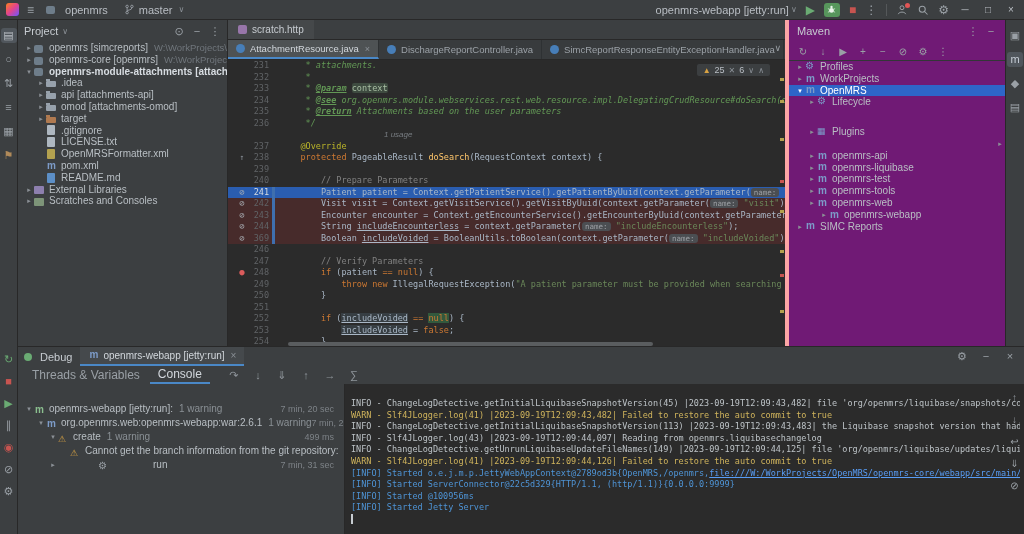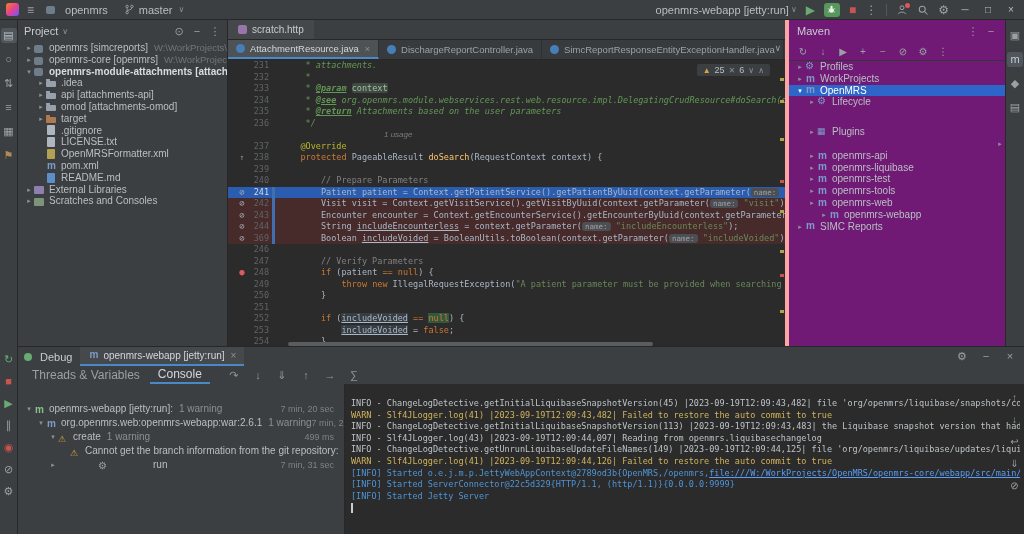--- a/index.html
+++ b/index.html
@@ -715,20 +715,21 @@
       <div class="dconsole">
         <div class="conlines">
             <div class="conline"><span class="cs-info">INFO - ChangeLogDetective.getInitialLiquibaseSnapshotVersion(45) |2023-09-19T12:09:43,482| file 'org/openmrs/liquibase/snapshots/core-data/liquibas</span></div>
             <div class="conline"><span class="cs-warn">WARN - Slf4JLogger.log(41) |2023-09-19T12:09:43,482| Failed to restore the auto commit to true</span></div>
             <div class="conline"><span class="cs-info">INFO - ChangeLogDetective.getInitialLiquibaseSnapshotVersion(113) |2023-09-19T12:09:43,483| the Liquibase snapshot version that had been used to in</span></div>
             <div class="conline"><span class="cs-info">INFO - Slf4JLogger.log(43) |2023-09-19T12:09:44,097| Reading from openmrs.liquibasechangelog</span></div>
             <div class="conline"><span class="cs-info">INFO - ChangeLogDetective.getUnrunLiquibaseUpdateFileNames(149) |2023-09-19T12:09:44,125| file 'org/openmrs/liquibase/updates/liquibase-update-to-l</span></div>
             <div class="conline"><span class="cs-warn">WARN - Slf4JLogger.log(41) |2023-09-19T12:09:44,126| Failed to restore the auto commit to true</span></div>
             <div class="conline"><span class="cs-minfo">[INFO] Started o.e.j.m.p.JettyWebAppContext@2789od3b{OpenMRS,/openmrs,</span><span class="cs-link">file:///W:/WorkProjects/OpenMRS/openmrs-core/webapp/src/main/webapp/</span></div>
             <div class="conline"><span class="cs-minfo">[INFO] Started ServerConnector@22c5d329{HTTP/1.1, (http/1.1)}{0.0.0.0:9999}</span></div>
+            <div class="conline"><span class="cs-minfo">[INFO] Started @100956ms</span></div>
             <div class="conline"><span class="cs-minfo">[INFO] Started Jetty Server</span></div>
             <div class="conline"><span class="caret"></span></div>
           </div>
         <div class="conicons">
             <span class="sicon">↑</span>
             <span class="sicon">↓</span>
             <span class="sicon">↩</span>
             <span class="sicon">⇓</span>
             <span class="sicon">⊘</span>
           </div>

